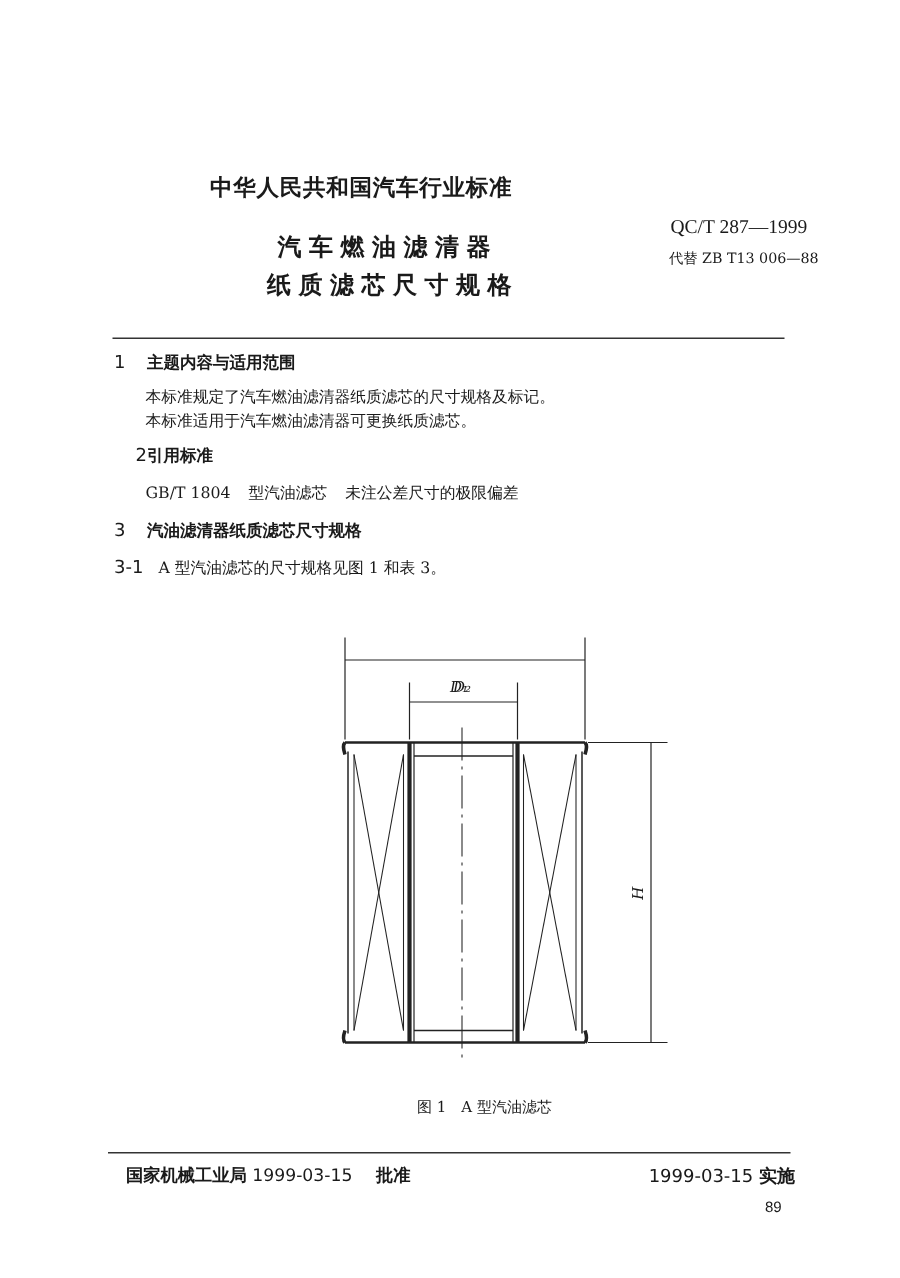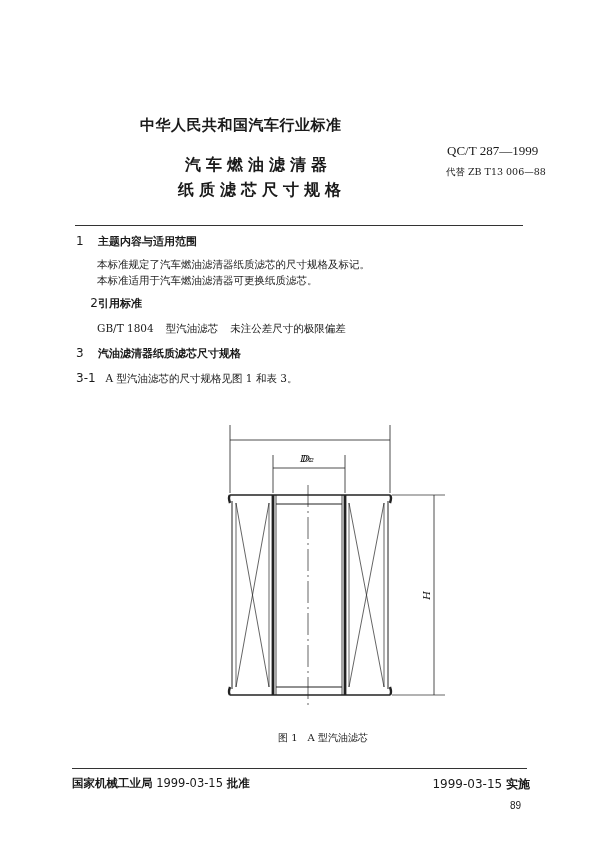--- a/index.html
+++ b/index.html
@@ -30,21 +30,21 @@
     .sec2 { left: 76px; top: 296px; text-align: right; }
     .p2a { left: 97px; top: 322px; font-size: 10.5px; }
     .p2a span { margin-right: 12px; }
     .sec3 { left: 76px; top: 346px; }
     .p3 { left: 76px; top: 371px; font-size: 10.5px; }
     .p3 .num { font-family: "DejaVu Sans", sans-serif; margin-right: 10px; font-size: 12px; }
     .figure { left: 210px; top: 415px; width: 240px; height: 300px; }
     .caption { left: 278px; top: 731px; font-size: 10px; }
     .rule-bottom { left: 72px; top: 768px; width: 455px; height: 0; border-top: 1.5px solid #333; }
     .approve { left: 72px; top: 776px; font-family: "DejaVu Sans", "Liberation Sans", sans-serif; font-size: 11.5px; }
-    .approve b { font-weight: bold; }
+    .approve b { font-weight: bold; margin-left: 12px; }
     .implement { right: 70px; top: 776px; font-family: "DejaVu Sans", "Liberation Sans", sans-serif; font-size: 12px; }
     .page { left: 510px; top: 800px; font-family: Liberation Sans, sans-serif; font-size: 10px; }
   </style>
 </head>
 <body>
 
 <div class="abs org">中华人民共和国汽车行业标准</div>
 <div class="abs std-no">QC/T 287—1999</div>
 <div class="abs replace">代替 ZB T13 006—88</div>
 <div class="abs title1">汽车燃油滤清器</div>

